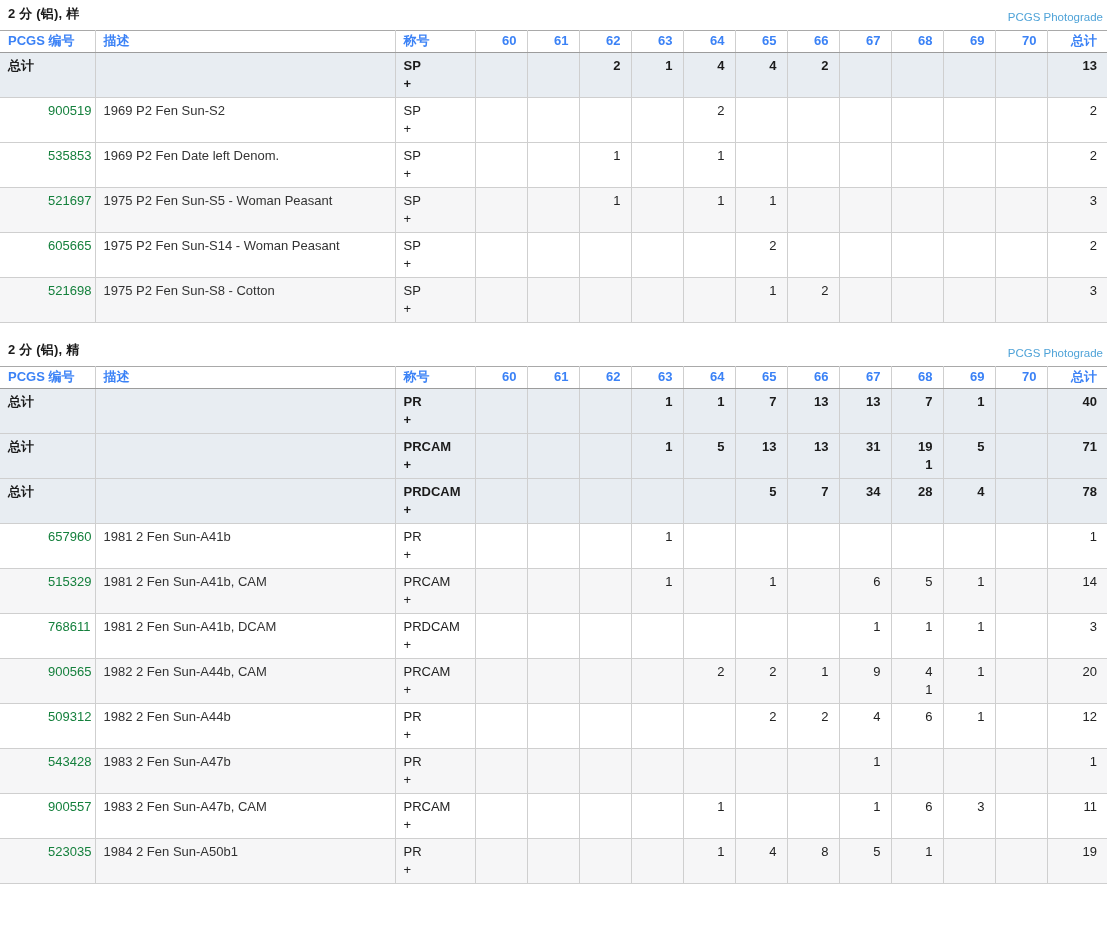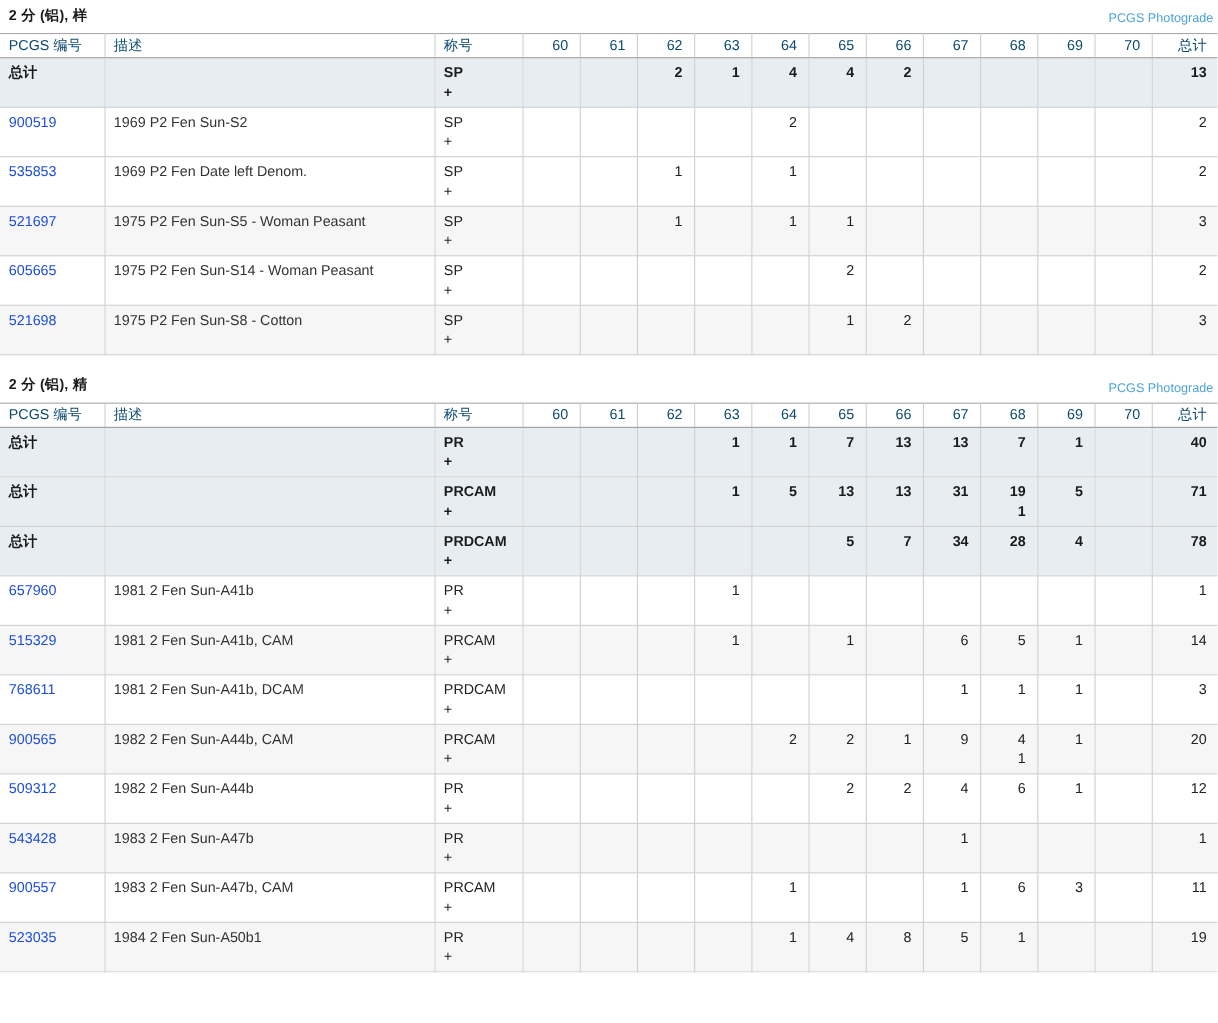--- a/index.html
+++ b/index.html
@@ -24,29 +24,29 @@
   table.pop-table {
     width:1107px; border-collapse:collapse; table-layout:fixed; font-size:13px;
   }
   .pop-table th, .pop-table td {
     border-right:1px solid #cfcfcf; border-bottom:1px solid #cfcfcf;
     vertical-align:top; line-height:18px; overflow:hidden; white-space:nowrap;
   }
   .pop-table th:last-child, .pop-table td:last-child { border-right:none; }
   .pop-table th {
     border-top:1px solid #a9a9a9; border-bottom:1px solid #9c9c9c;
-    font-weight:normal; color:#0c4a6e; text-align:left;
+    font-weight:bold; color:#3b82f6; text-align:left;
     padding:2px 8px 3px 8px; line-height:16px;
   }
   .pop-table td { padding:4px 8px 3px 8px; height:37px; }
   .pop-table th.num, .pop-table td.num { text-align:right; padding-right:10px; }
   .totals-row td { background:#e8edf2; font-weight:bold; color:#1b1b1b; }
   tr.alt td { background:#f6f6f7; }
   td.desc-cell { color:#333; }
-  a.id-link { color:#1d4ed8; text-decoration:none; }
+  a.id-link { color:#15803d; text-decoration:none;margin-left:40px; }
   td.label-cell { font-weight:bold; }
   .watermark {
     position:absolute; top:902px; right:10px;
     font-size:25px; font-weight:bold; letter-spacing:0.5px;
     color:rgba(242,148,74,0.72); pointer-events:none;
   }
 </style>
 </head>
 <body>
 

